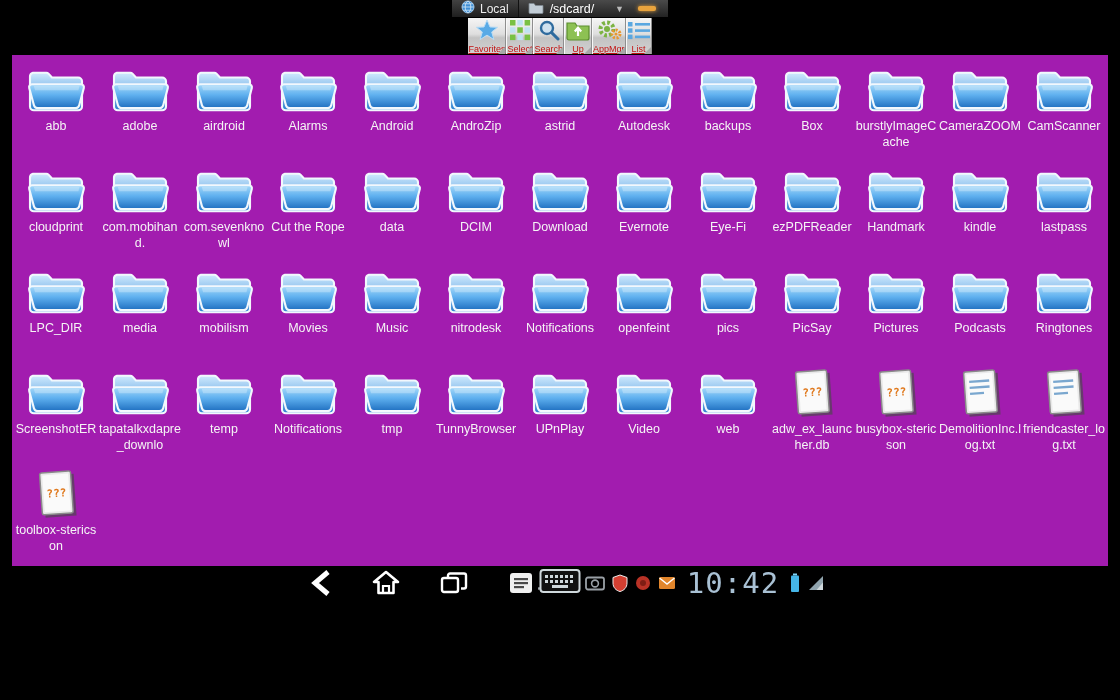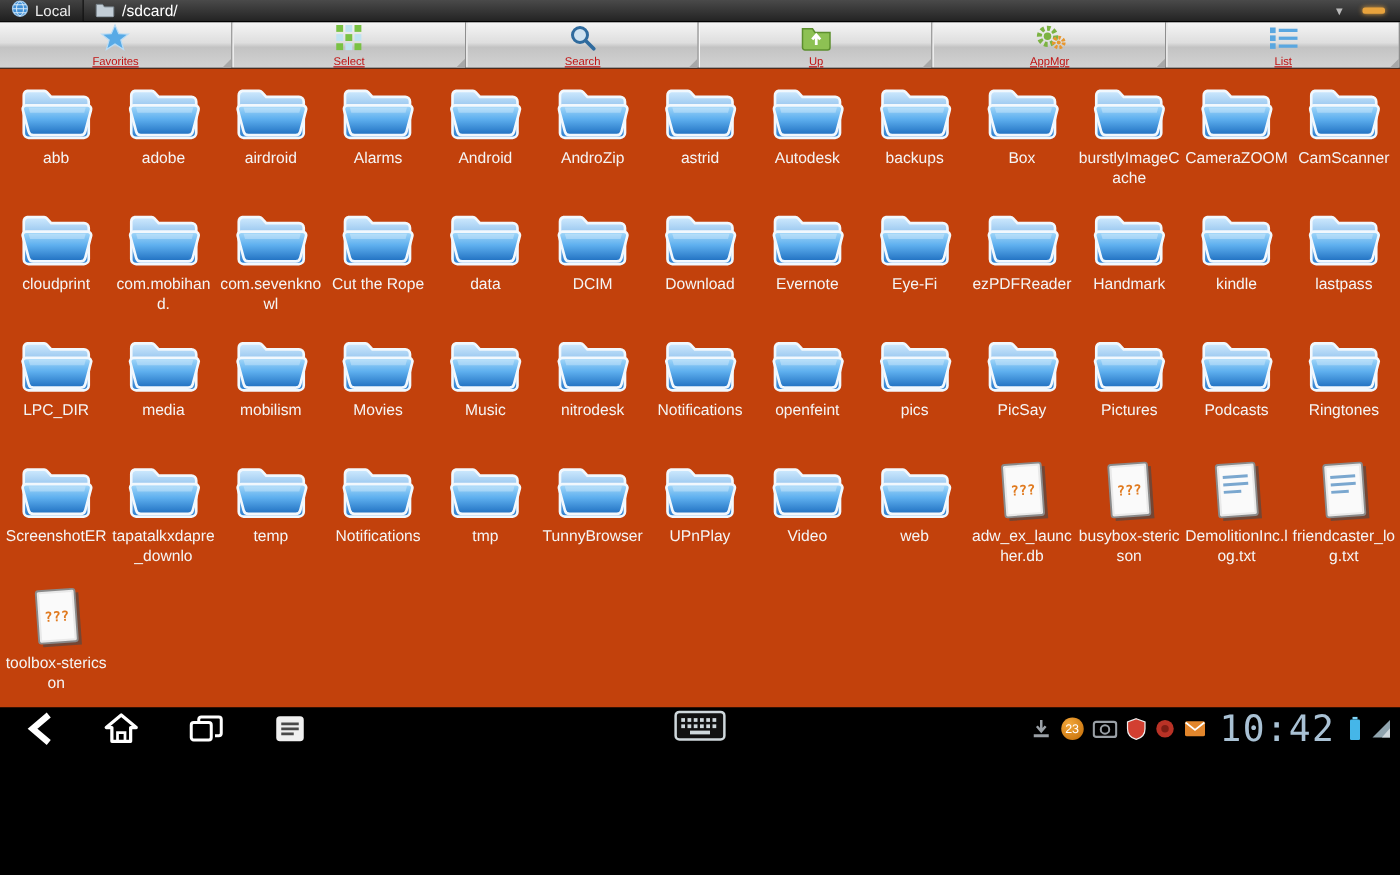--- a/index.html
+++ b/index.html
@@ -1,18 +1,18 @@
 <!DOCTYPE html>
 <html><head>
 <meta charset="utf-8">
 <style>
   * { box-sizing: border-box; }
   html,body { margin:0; padding:0; background:#000; }
   body { width:1120px; height:700px; font-family:"Liberation Sans", sans-serif; overflow:hidden; }
-  .screen { width:1120px; height:512px; display:flex; flex-direction:column; }
+  .screen { width:1120px; height:512px; display:flex; flex-direction:column;align-items:center; }
 
   
   .topbar { height:26px; background:linear-gradient(#4a4a4a,#232323); border-bottom:1px solid #000;
             display:flex; align-items:stretch; color:#eee; }
   .local-btn { display:flex; align-items:center; gap:5px; padding:0 9px; font-size:12px;
                background:linear-gradient(#424242,#1f1f1f); border-right:1px solid #111; cursor:default; }
   .pathbar { flex:1; display:flex; align-items:center; gap:6px; padding:0 9px; font-size:12.5px; color:#fff; }
   .tb-right { display:flex; align-items:center; gap:14px; padding:0 12px; }
   .dd-arrow { color:#b9b9b9; font-size:9px; }
   .min-dash { width:18px; height:5px; background:#e8a33d; border-radius:2px; box-shadow:0 0 4px #e8a33d; }
@@ -22,21 +22,21 @@
   .tool { flex:1; position:relative; display:flex; flex-direction:column; align-items:center; justify-content:center;
           gap:2px; border-right:1px solid #8e8e8e; border-left:1px solid #f8f8f8;
           background:linear-gradient(#f5f5f5 0%, #dedede 45%, #c3c3c3 55%, #d2d2d2 100%); }
   .tool:first-child { border-left:none; }
   .tool::after { content:""; position:absolute; right:0; bottom:0;
                  border-left:7px solid transparent; border-bottom:7px solid #a8a8a8; }
   .ticon { height:24px; display:flex; align-items:center; }
   .tlabel { color:#c11111; font-size:9px; line-height:10px;text-decoration:underline; }
 
   
-  .grid { flex:1; background:#c2410c; display:grid; grid-template-columns:repeat(13,1fr);
+  .grid { flex:1; background:#a21caf; display:grid; grid-template-columns:repeat(13,1fr);
           grid-auto-rows:101px; align-content:start; padding:6px 2px 0; }
   .item { display:flex; flex-direction:column; align-items:center; text-align:center; cursor:default; }
   .item .ic { height:56px; display:flex; align-items:flex-end; justify-content:center; }
   .item .label { margin-top:1px; color:#f5f5f5; font-size:12.5px; line-height:16px;
                  max-width:84px; word-break:break-all; }
 
   
   .statusbar { height:45px; background:#000; display:flex; align-items:center; position:relative; }
   .sb-left { display:flex; align-items:center; gap:38px; padding-left:20px; }
   .sb-left > span, .sb-right > span { display:flex; align-items:center; }

